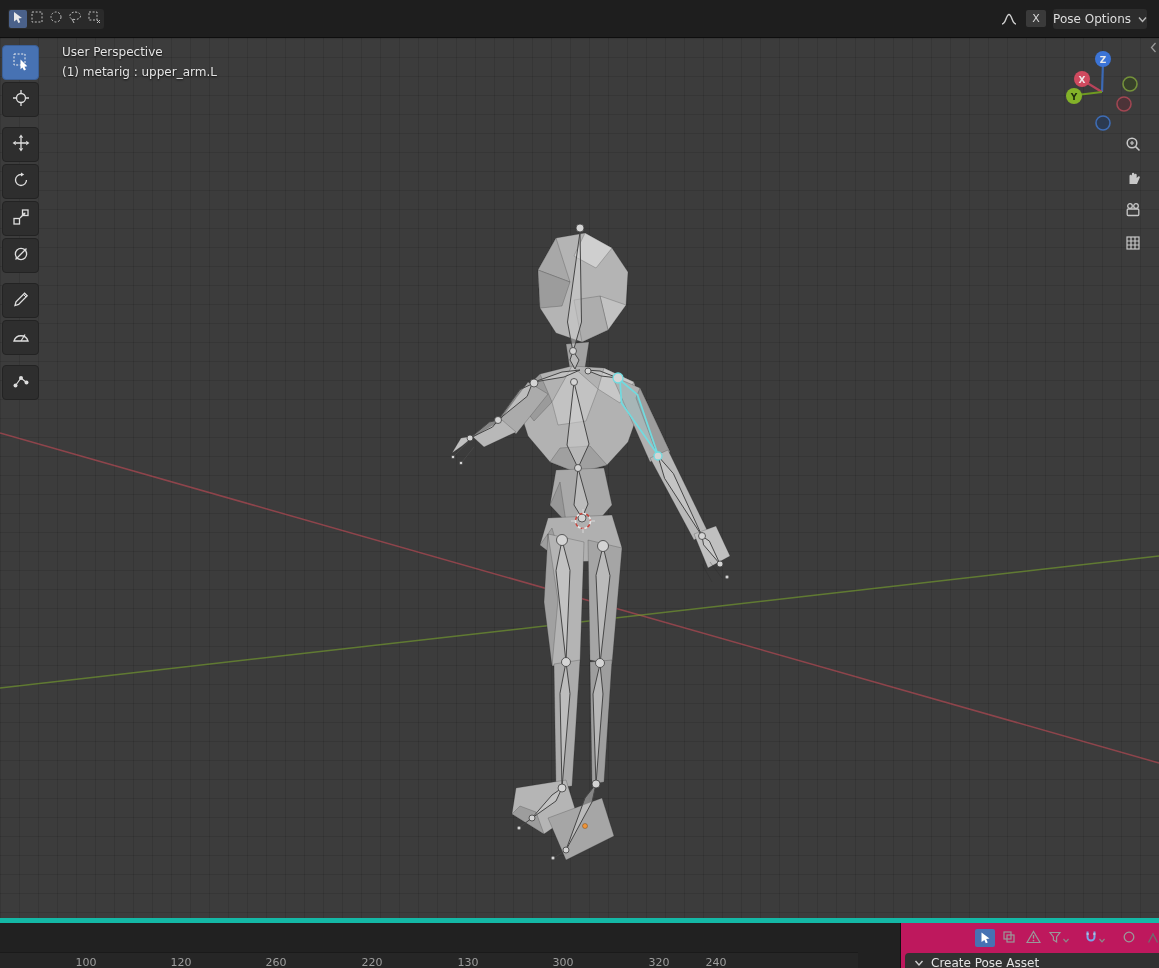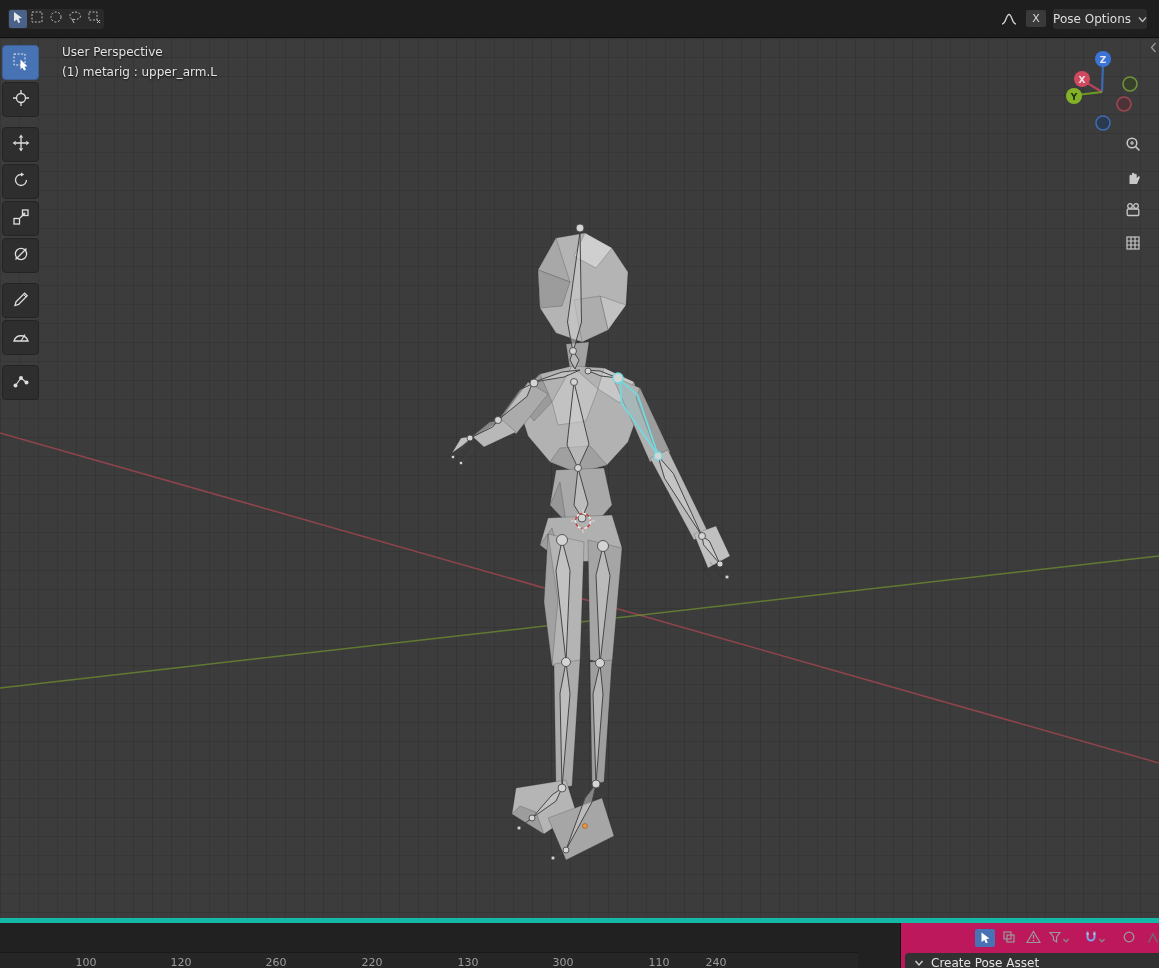--- a/index.html
+++ b/index.html
@@ -400,21 +400,21 @@
 <div class="bottombar">
 
   <div class="timeline">
     <div class="ruler">
       <span class="frame-label" style="left:86px">100</span>
       <span class="frame-label" style="left:181px">120</span>
       <span class="frame-label" style="left:276px">260</span>
       <span class="frame-label" style="left:372px">220</span>
       <span class="frame-label" style="left:468px">130</span>
       <span class="frame-label" style="left:563px">300</span>
-      <span class="frame-label" style="left:659px">110</span>
+      <span class="frame-label" style="left:659px">320</span>
       <span class="frame-label" style="left:716px">240</span>
     </div>
   </div>
 
   <div class="assetbar">
     <div class="asset-icons">
       <div class="icon-btn active">
         <span>
           <svg width="13" height="13" viewBox="0 0 13 13">
               <path d="M2.5,1.5 L10.5,7.5 L7.2,8.1 L8.7,11.5 L6.8,12.3 L5.4,8.9 L2.5,11 Z" fill="#ffffff"></path>

